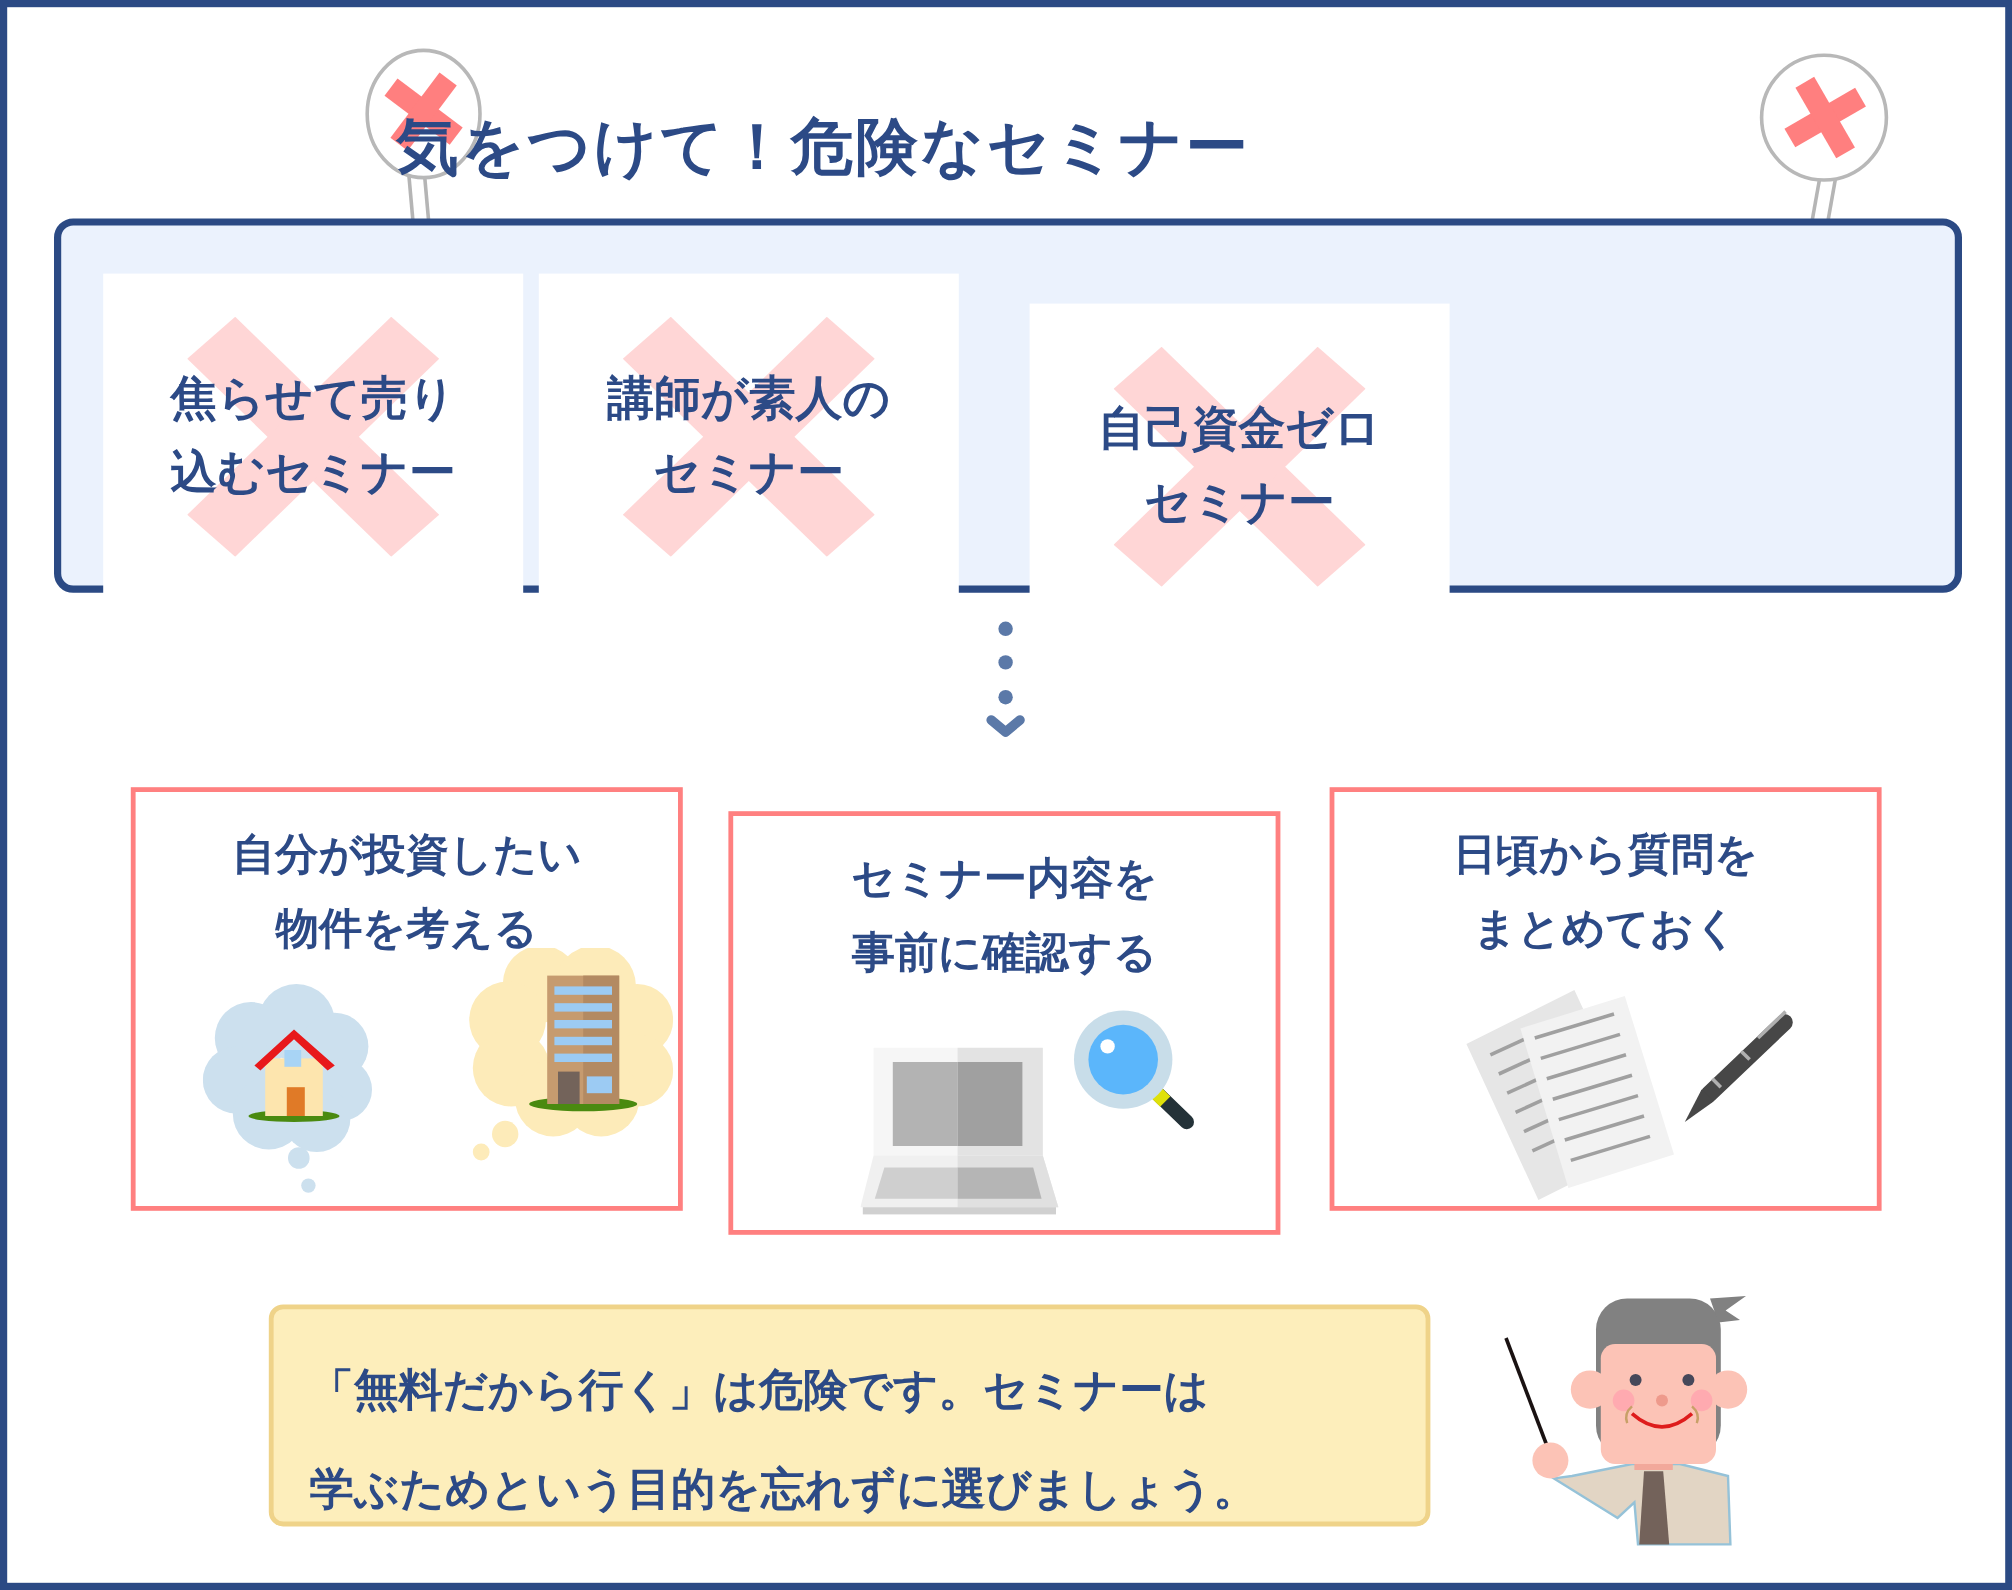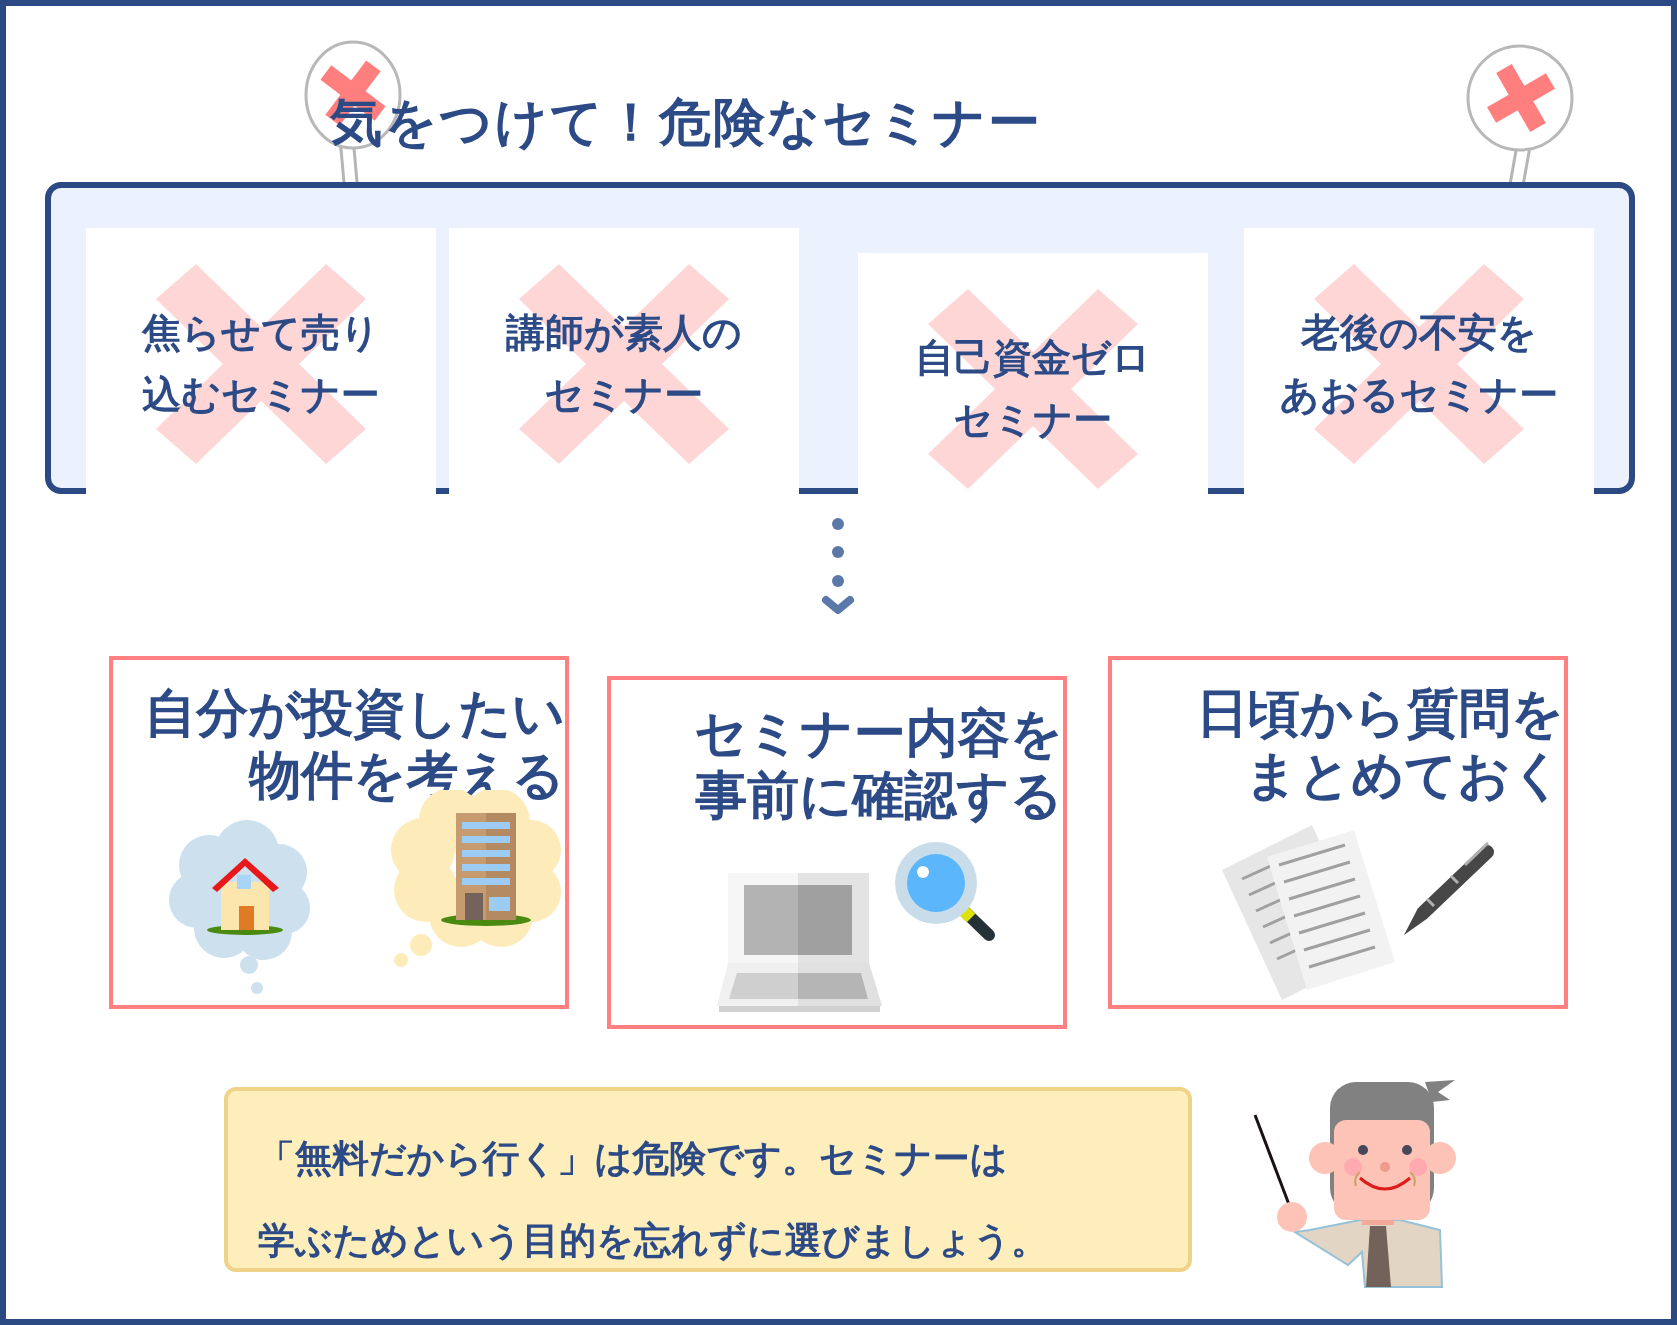--- a/index.html
+++ b/index.html
@@ -7,21 +7,21 @@
   body { position: relative; font-family: "DejaVu Sans", "Liberation Sans", sans-serif; color: #2c4a86; }
   .frame { position: absolute; left: 0; top: 0; width: 1677px; height: 1325px; border: 6px solid #2b4a84; }
   .abs { position: absolute; }
   .title { position: absolute; left: 0; width: 1372px; top: 88px; text-align: center; font-size: 52px; font-weight: bold; letter-spacing: 2px; color: #2c4a86; }
   .sign { position: absolute; }
   .danger-box { position: absolute; left: 45px; top: 182px; width: 1590px; height: 312px; background: #ebf2fd; border: 6px solid #2b4a84; border-radius: 16px; }
   .danger-card { position: absolute; top: 40px; width: 350px; height: 272px; background: #ffffff; display: flex; align-items: center; justify-content: center; overflow: hidden; }
   .danger-card svg.bgx { position: absolute; left: 50%; top: 50%; transform: translate(-50%, -50%); }
   .danger-text { position: relative; text-align: center; font-size: 39px; font-weight: bold; line-height: 62px; color: #2c4a86; white-space: pre-line; }
   .tip-box { position: absolute; top: 656px; width: 460px; height: 353px; border: 4px solid #ff8080; background: #fff; }
-  .tip-text { position: absolute; left: 0; right: 0; top: 22px; text-align: right; font-size: 52px; font-weight: bold; line-height: 62px; color: #2c4a86; white-space: pre-line; }
+  .tip-text { position: absolute; left: 0; right: 0; top: 22px; text-align: center; font-size: 36px; font-weight: bold; line-height: 62px; color: #2c4a86; white-space: pre-line; }
   .callout { position: absolute; left: 224px; top: 1087px; width: 968px; height: 185px; background: #fdeebb; border: 4px solid #efd389; border-radius: 12px; padding: 27px 0 0 30px; }
   .callout-text { font-size: 37px; font-weight: bold; line-height: 82px; color: #2c4a86; white-space: pre-line; }
 </style>
 </head>
 <body>
 
 <div class="frame"></div>
 
 <svg class="sign" style="left:295px;top:38px;" width="120" height="150" viewBox="0 0 120 150">
   <line x1="52" y1="105" x2="56" y2="150" stroke="#b5b5b5" stroke-width="16"></line>
@@ -69,30 +69,20 @@
   <div class="danger-card" style="left:807px;margin-top:25px;">
     <svg class="bgx" width="210" height="200" viewBox="0 0 210 200">
         <g fill="#ffd6d6">
           <polygon points="0,35 40,0 210,165 170,200"></polygon>
           <polygon points="170,0 210,35 40,200 0,165"></polygon>
         </g>
       </svg>
     <div class="danger-text">自己資金ゼロ
 セミナー</div>
   </div>
-  <div class="danger-card" style="left:1193px;">
-    <svg class="bgx" width="210" height="200" viewBox="0 0 210 200">
-        <g fill="#ffd6d6">
-          <polygon points="0,35 40,0 210,165 170,200"></polygon>
-          <polygon points="170,0 210,35 40,200 0,165"></polygon>
-        </g>
-      </svg>
-    <div class="danger-text">老後の不安を
-あおるセミナー</div>
-  </div>
 </div>
 
 <svg class="abs" style="left:820px;top:512px;" width="36" height="106" viewBox="0 0 36 106">
   <g fill="#5b79a8">
     <circle cx="18" cy="12" r="6"></circle>
     <circle cx="18" cy="40" r="6"></circle>
     <circle cx="18" cy="69" r="6"></circle>
   </g>
   <polyline points="6,88 18,98 30,88" fill="none" stroke="#5b79a8" stroke-width="8" stroke-linecap="round" stroke-linejoin="round"></polyline>
 </svg>

